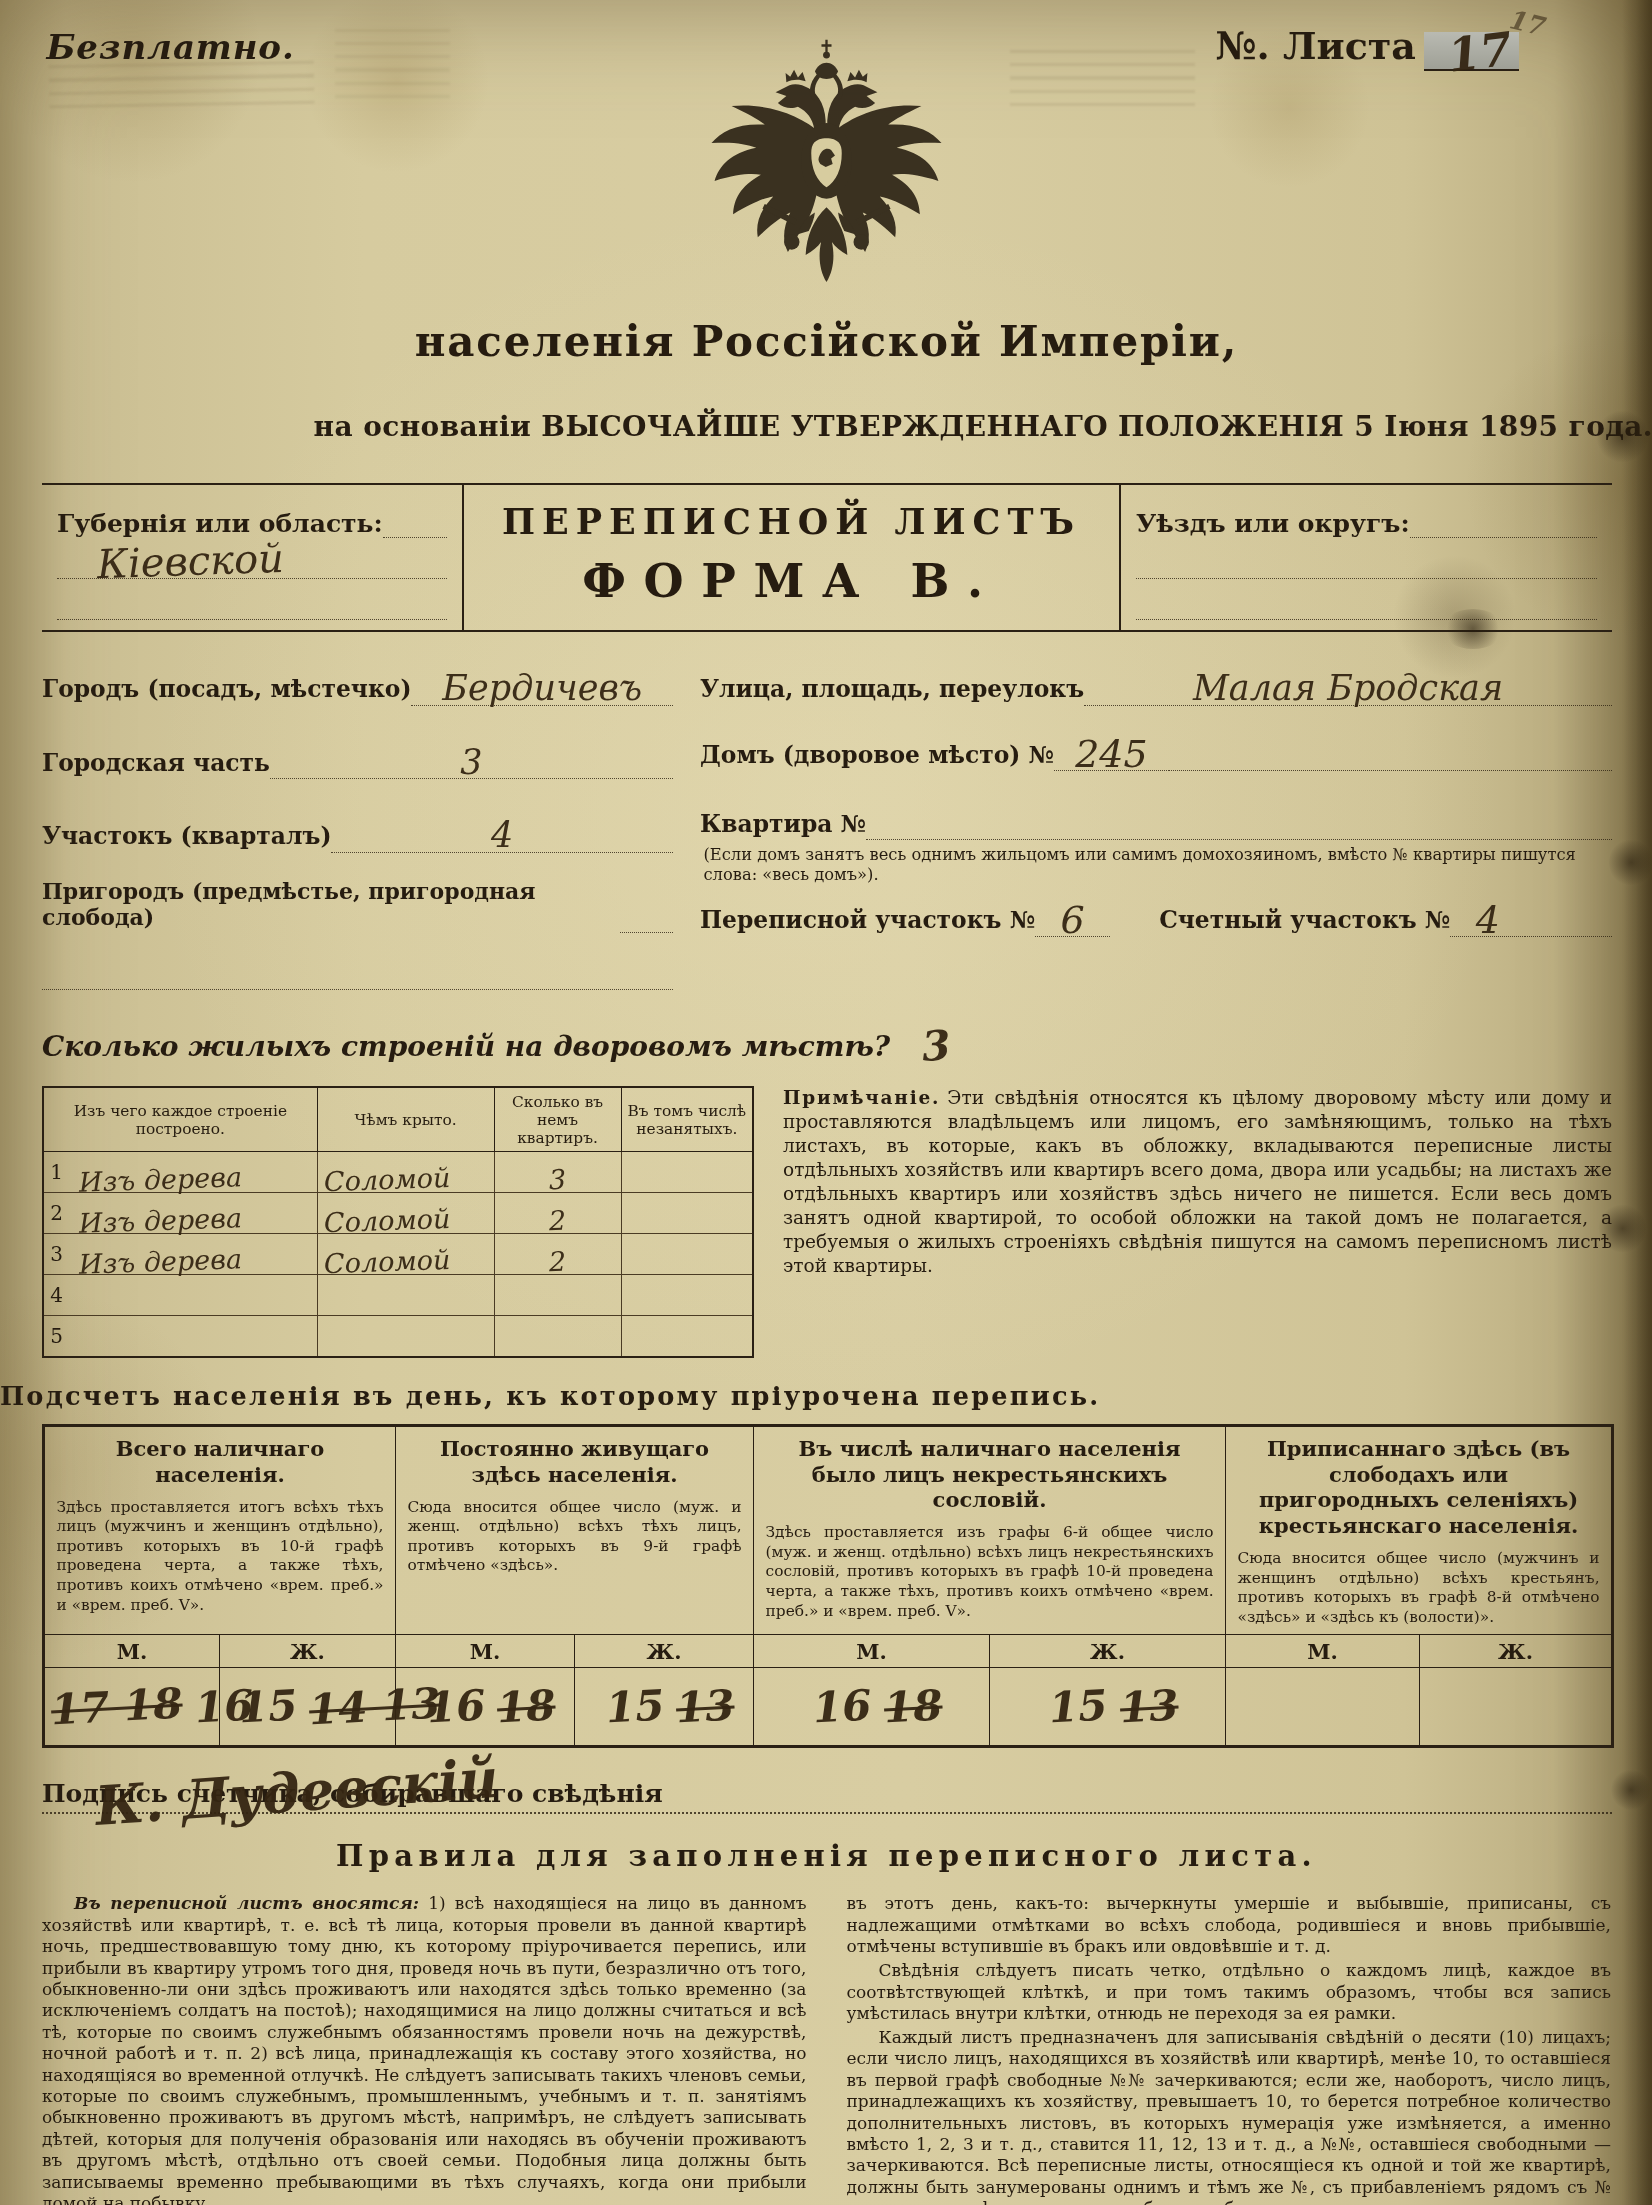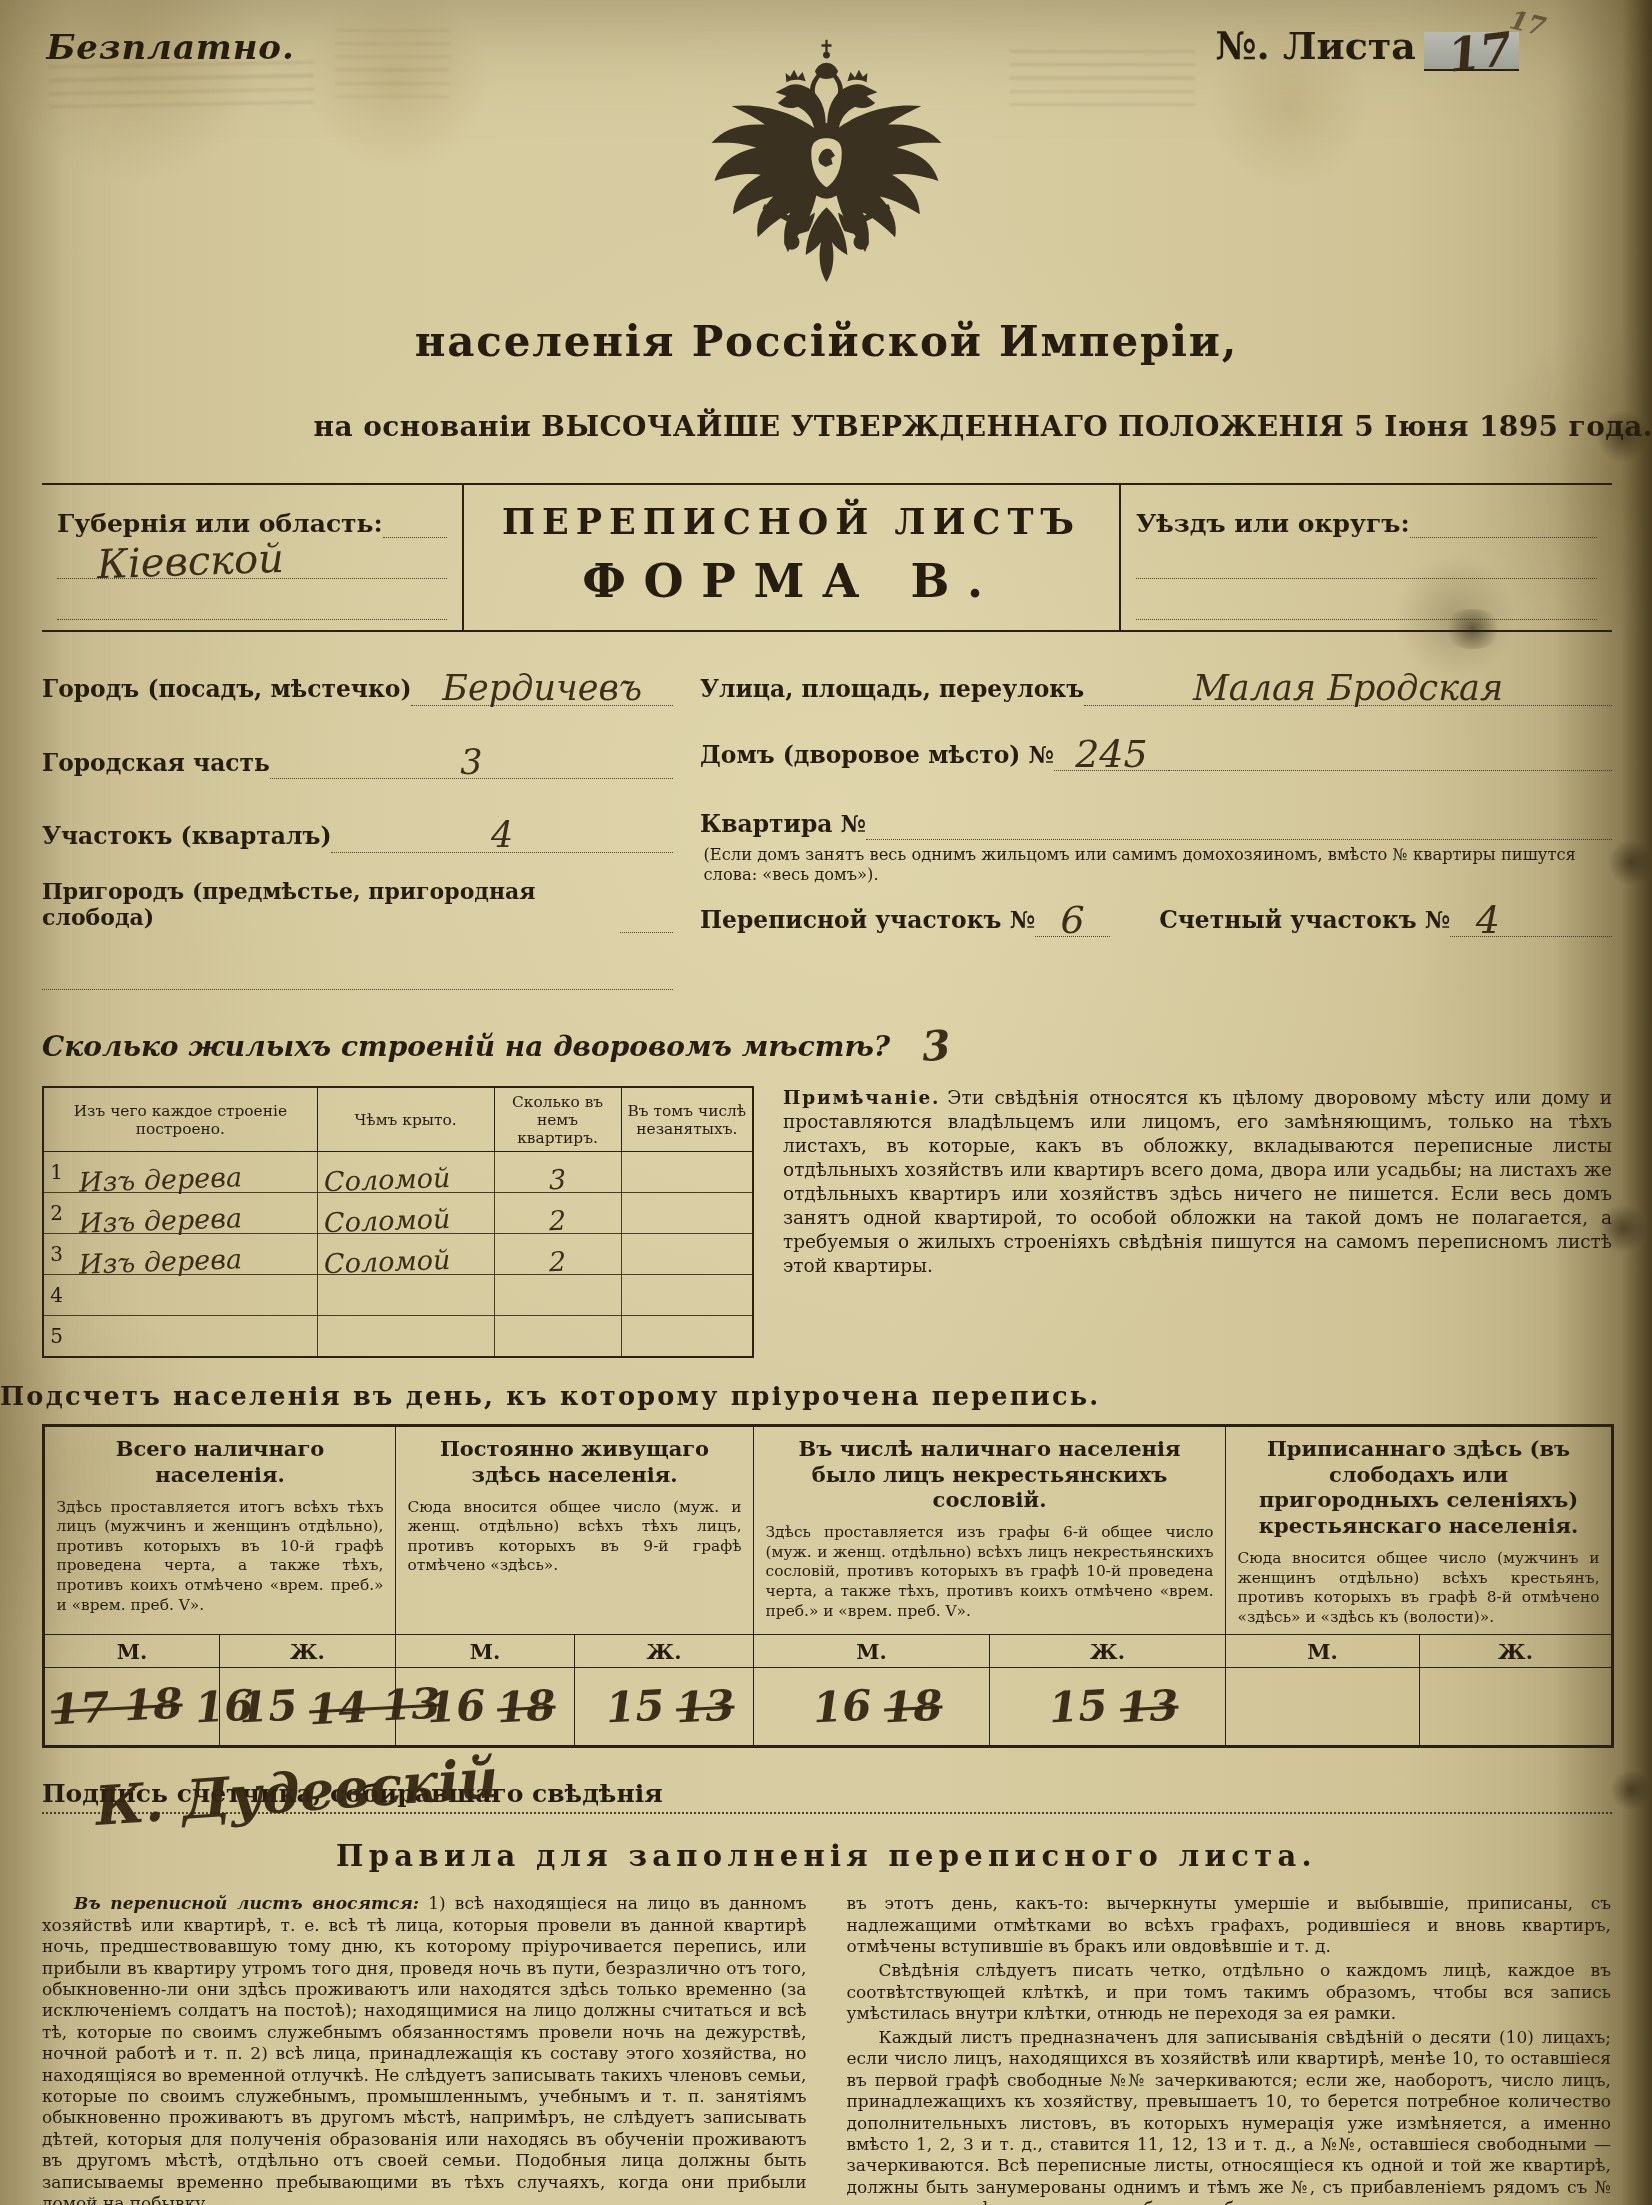--- a/index.html
+++ b/index.html
@@ -373,21 +373,21 @@
       </span>
   </div>
 
   <div class="rules-title">Правила для заполненія переписного листа.</div>
   <div class="rules">
     <div class="rcol">
       <p class="rp"><span class="rlead">Въ переписной листъ вносятся:</span> <span>1) всѣ находящіеся на лицо въ данномъ хозяйствѣ или квартирѣ, т. е. всѣ тѣ лица, которыя провели въ данной квартирѣ ночь, предшествовавшую тому дню, къ которому пріурочивается перепись, или прибыли въ квартиру утромъ того дня, проведя ночь въ пути, безразлично отъ того, обыкновенно-ли они здѣсь проживаютъ или находятся здѣсь только временно (за исключеніемъ солдатъ на постоѣ); находящимися на лицо должны считаться и всѣ тѣ, которые по своимъ служебнымъ обязанностямъ провели ночь на дежурствѣ, ночной работѣ и т. п. 2) всѣ лица, принадлежащія къ составу этого хозяйства, но находящіяся во временной отлучкѣ. Не слѣдуетъ записывать такихъ членовъ семьи, которые по своимъ служебнымъ, промышленнымъ, учебнымъ и т. п. занятіямъ обыкновенно проживаютъ въ другомъ мѣстѣ, напримѣръ, не слѣдуетъ записывать дѣтей, которыя для полученія образованія или находясь въ обученіи проживаютъ въ другомъ мѣстѣ, отдѣльно отъ своей семьи. Подобныя лица должны быть записываемы временно пребывающими въ тѣхъ случаяхъ, когда они прибыли домой на побывку.</span></p>
 
     </div>
     <div class="rcol">
-      <p class="rp noindent">въ этотъ день, какъ-то: вычеркнуты умершіе и выбывшіе, приписаны, съ надлежащими отмѣтками во всѣхъ графахъ, родившіеся и вновь квартиръ, отмѣчены вступившіе въ бракъ или овдовѣвшіе и т. д.</p>
+      <p class="rp noindent">въ этотъ день, какъ-то: вычеркнуты умершіе и выбывшіе, приписаны, съ надлежащими отмѣтками во всѣхъ слобода, родившіеся и вновь прибывшіе, отмѣчены вступившіе въ бракъ или овдовѣвшіе и т. д.</p>
       <p class="rp">Свѣдѣнія слѣдуетъ писать четко, отдѣльно о каждомъ лицѣ, каждое въ соотвѣтствующей клѣткѣ, и при томъ такимъ образомъ, чтобы вся запись умѣстилась внутри клѣтки, отнюдь не переходя за ея рамки.</p>
       <p class="rp">Каждый листъ предназначенъ для записыванія свѣдѣній о десяти (10) лицахъ; если число лицъ, находящихся въ хозяйствѣ или квартирѣ, менѣе 10, то оставшіеся въ первой графѣ свободные №№ зачеркиваются; если же, наоборотъ, число лицъ, принадлежащихъ къ хозяйству, превышаетъ 10, то берется потребное количество дополнительныхъ листовъ, въ которыхъ нумерація уже измѣняется, а именно вмѣсто 1, 2, 3 и т. д., ставится 11, 12, 13 и т. д., а №№, оставшіеся свободными — зачеркиваются. Всѣ переписные листы, относящіеся къ одной и той же квартирѣ, должны быть занумерованы однимъ и тѣмъ же №, съ прибавленіемъ рядомъ съ № квартиры послѣдовательно еще буквъ а, б, в и т. д., смотря по числу переписныхъ листовъ квартиры.</p>
 
     </div>
   </div>
 
 </div>
 
 
 </body></html>

